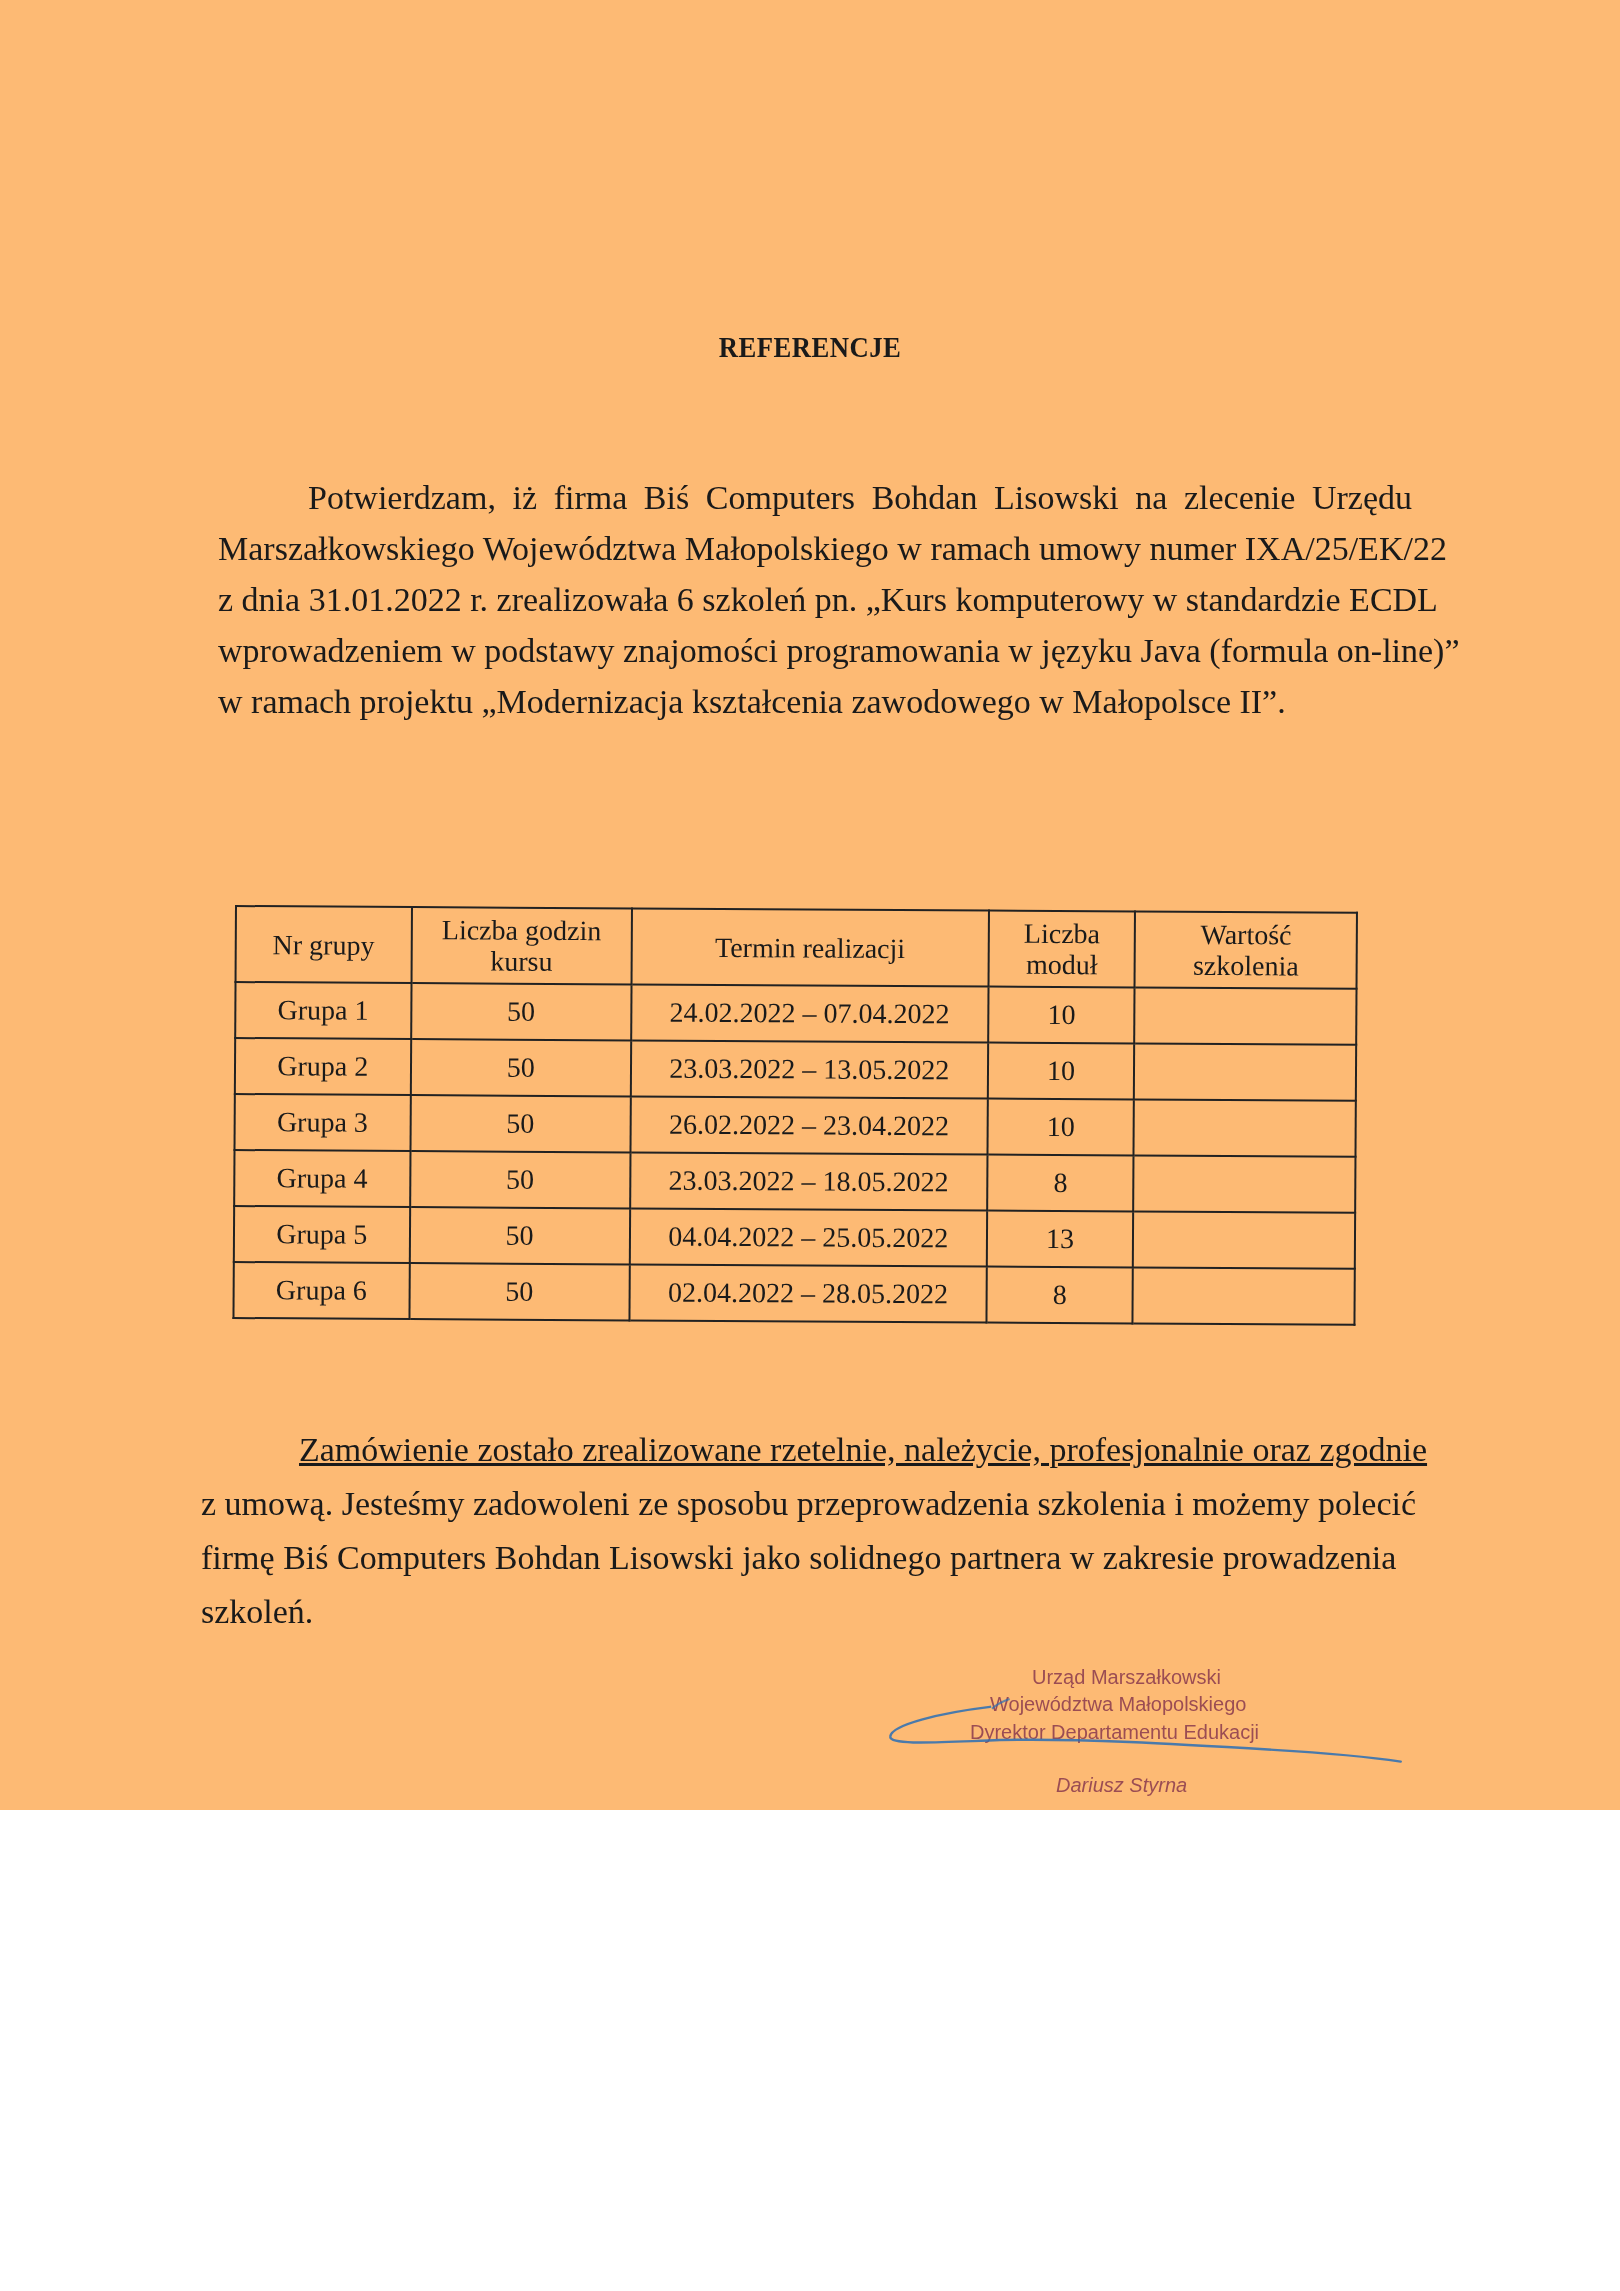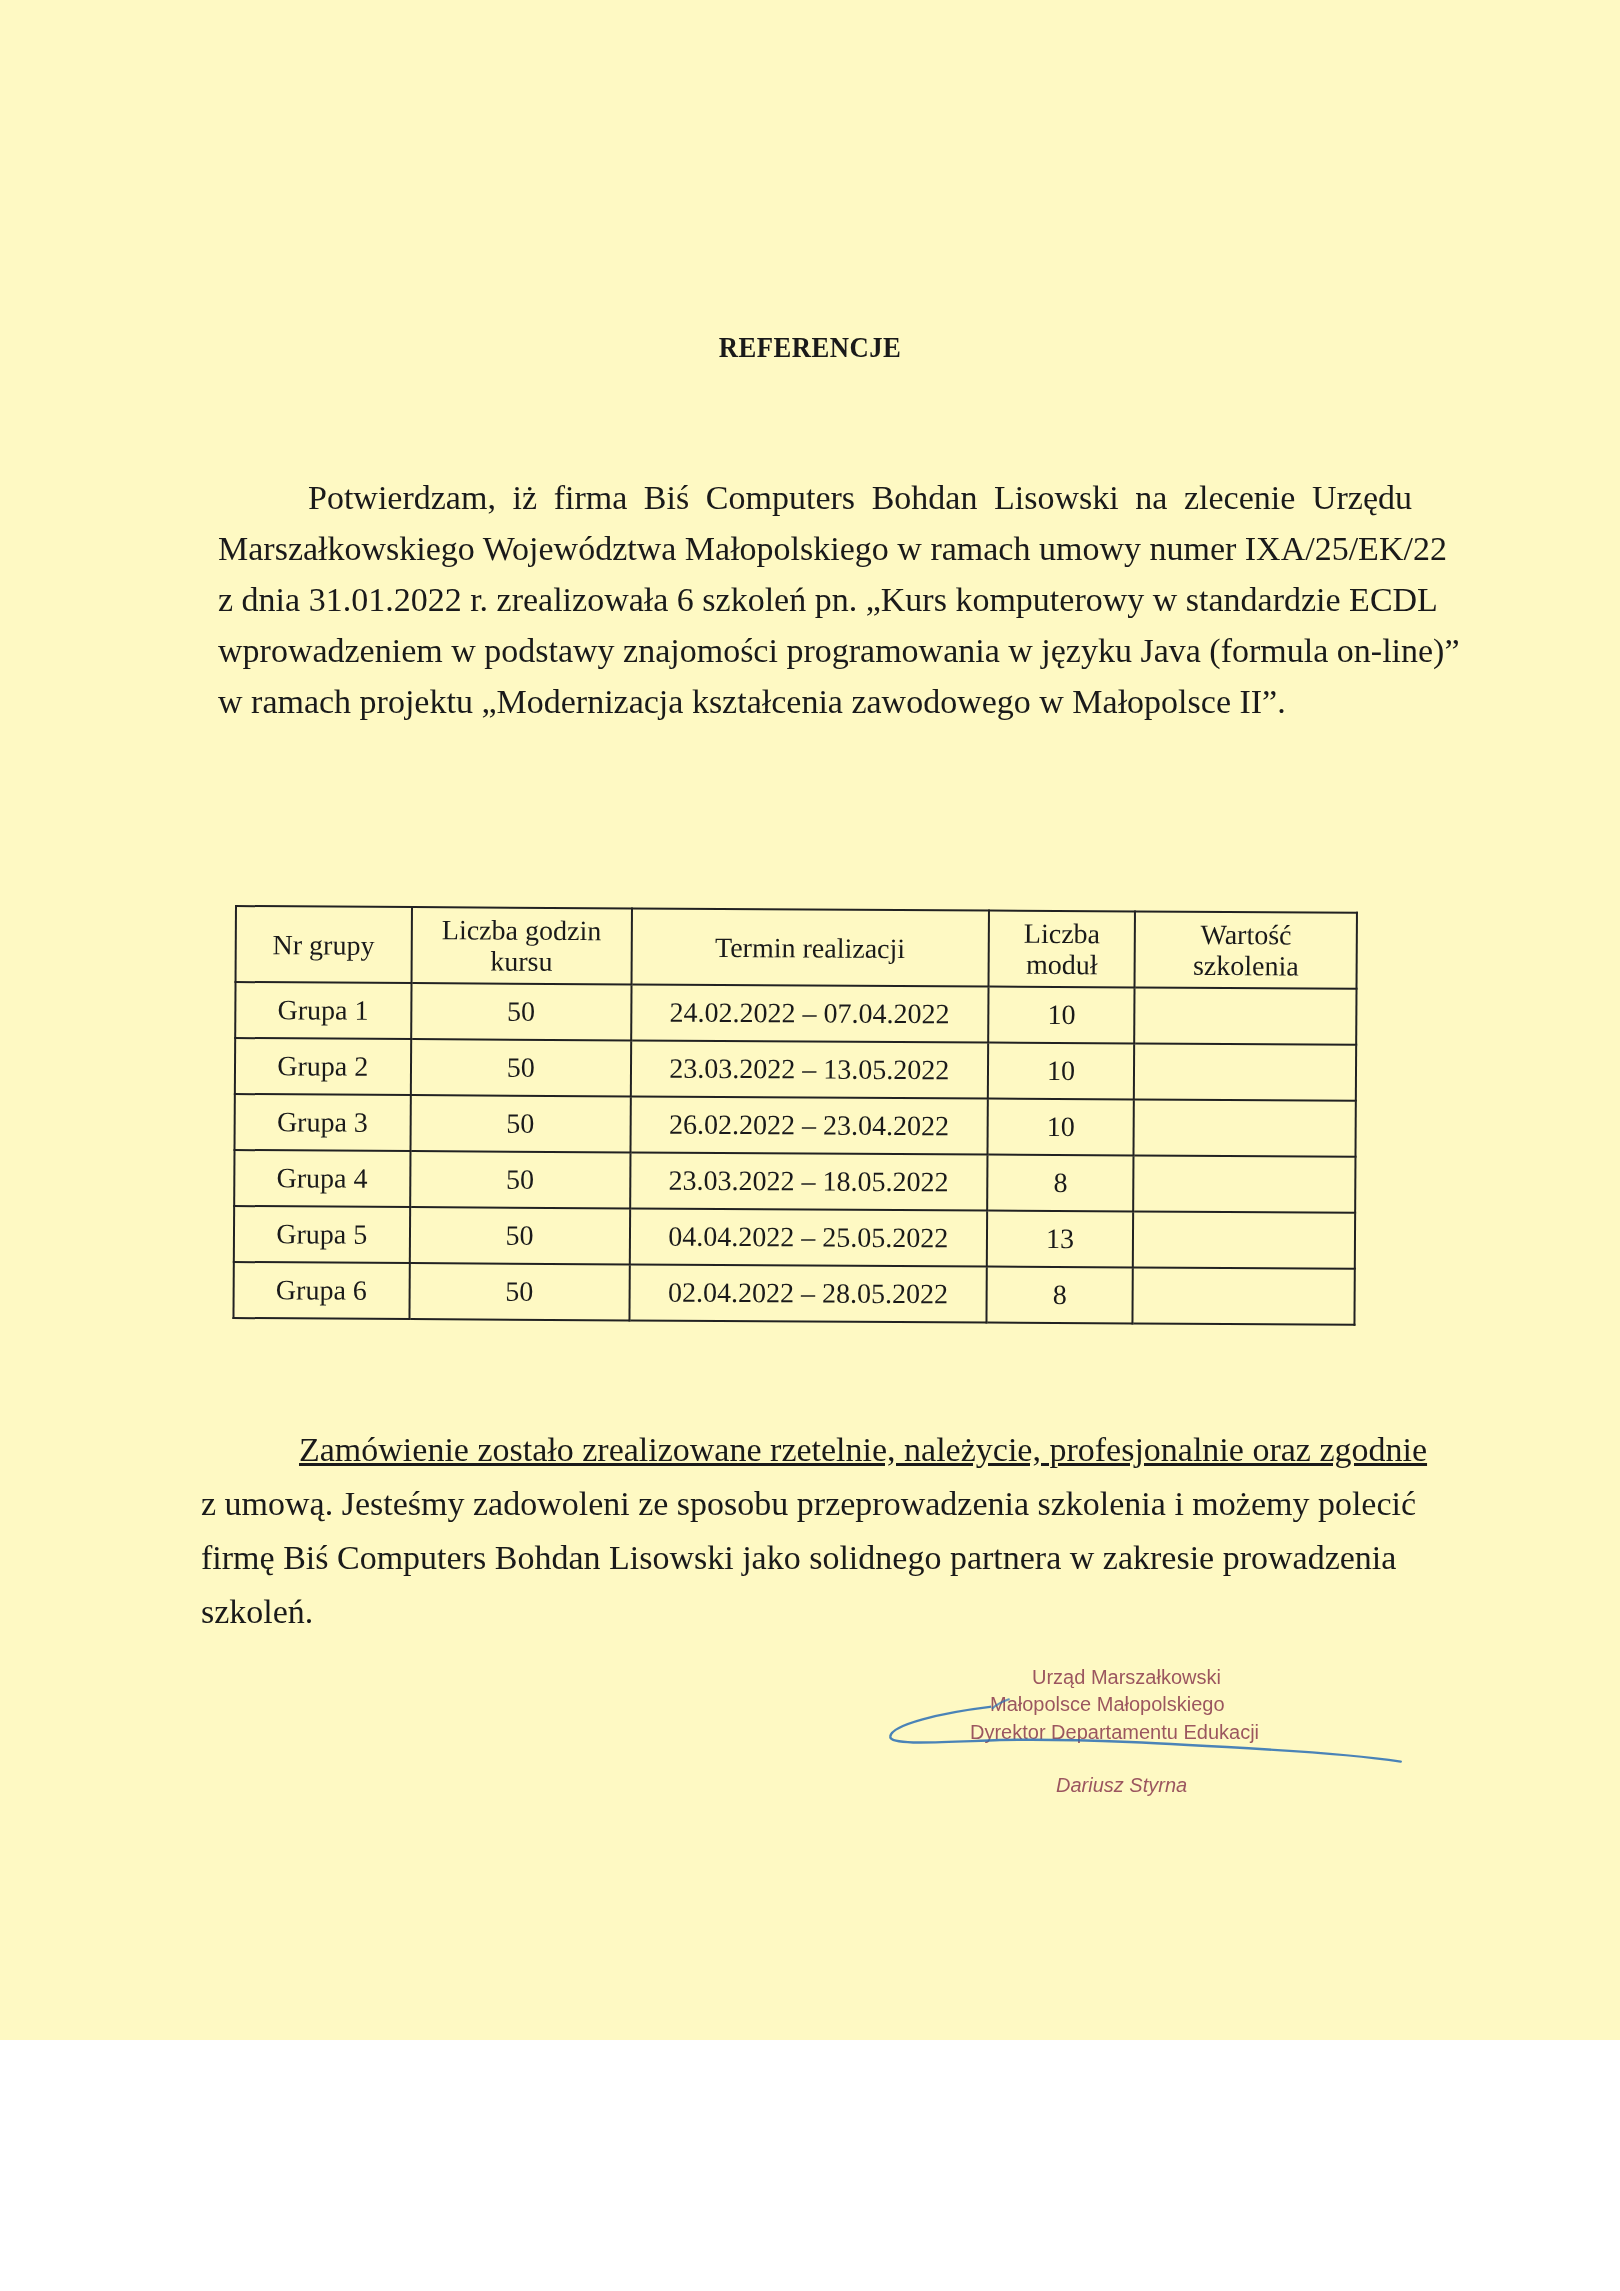--- a/index.html
+++ b/index.html
@@ -1,18 +1,18 @@
 <!DOCTYPE html>
 <html><head>
   <meta charset="utf-8">
   <style>
     html, body { margin: 0; padding: 0; background: #ffffff; }
     body { width: 1620px; height: 2292px; position: relative; overflow: hidden;
            font-family: "Liberation Serif", "DejaVu Serif", serif; color: #1a1a1a; }
-    .page { position: absolute; left: 0; top: 0; width: 1620px; height: 2040px; background: #fef9c3; }
+    .page { position: absolute; left: 0; top: 0; width: 1620px; height: 1810px; background: #fdba74; }
     .title { position: absolute; top: 331px; left: 0; width: 1620px; text-align: center;
              font-weight: bold; font-size: 29px; letter-spacing: 0.5px; transform: scaleX(0.92); }
     .para { position: absolute; left: 218px; width: 1194px; font-size: 34px; line-height: 51px;
             text-align: justify; }
     .para .line { display: block; white-space: nowrap; text-align: justify; text-align-last: justify; }
     .para .line.last { text-align-last: left; }
     .para1 { top: 472px; }
     .para1 .line.first { padding-left: 90px; }
     .para2 { top: 1423px; left: 201px; width: 1181px; line-height: 54px; }
     .para2 .line.first { padding-left: 98px; text-decoration: underline; }
@@ -113,21 +113,21 @@
 
   <div class="para para2">
     <span class="line first">Zamówienie zostało zrealizowane rzetelnie, należycie, profesjonalnie oraz zgodnie</span>
     <span class="line">z  umową.  Jesteśmy zadowoleni ze sposobu przeprowadzenia szkolenia i możemy polecić</span>
     <span class="line">firmę Biś Computers Bohdan Lisowski jako solidnego partnera w zakresie prowadzenia</span>
     <span class="line last">szkoleń.</span>
   </div>
 
   <div class="stamp">
     <span class="s-line l1">Urząd Marszałkowski</span>
-    <span class="s-line l2">Małopolsce Małopolskiego</span>
+    <span class="s-line l2">Województwa Małopolskiego</span>
     <span class="s-line l3">Dyrektor Departamentu Edukacji</span>
     <span class="s-line l4">Dariusz Styrna</span>
     <svg width="529" height="176" viewBox="0 0 540 180">
       <path d="M110 52 C 60 58, 10 70, 8 82 C 6 92, 60 88, 120 86 C 200 84, 300 90, 400 96 C 450 99, 490 102, 530 108" fill="none" stroke="#2a6fb5" stroke-width="2.5" stroke-linecap="round" opacity="0.85"></path>
       <path d="M112 54 C 118 48, 124 46, 130 44" fill="none" stroke="#2a6fb5" stroke-width="2" opacity="0.7"></path>
     </svg>
   </div>
 
 </div>
 

